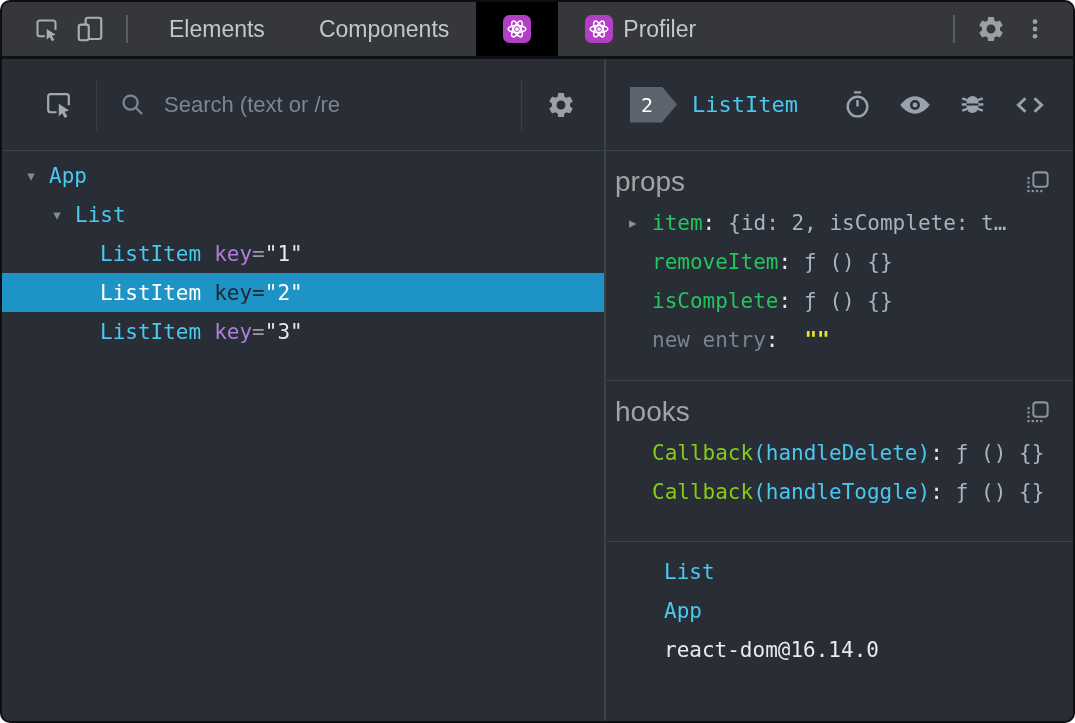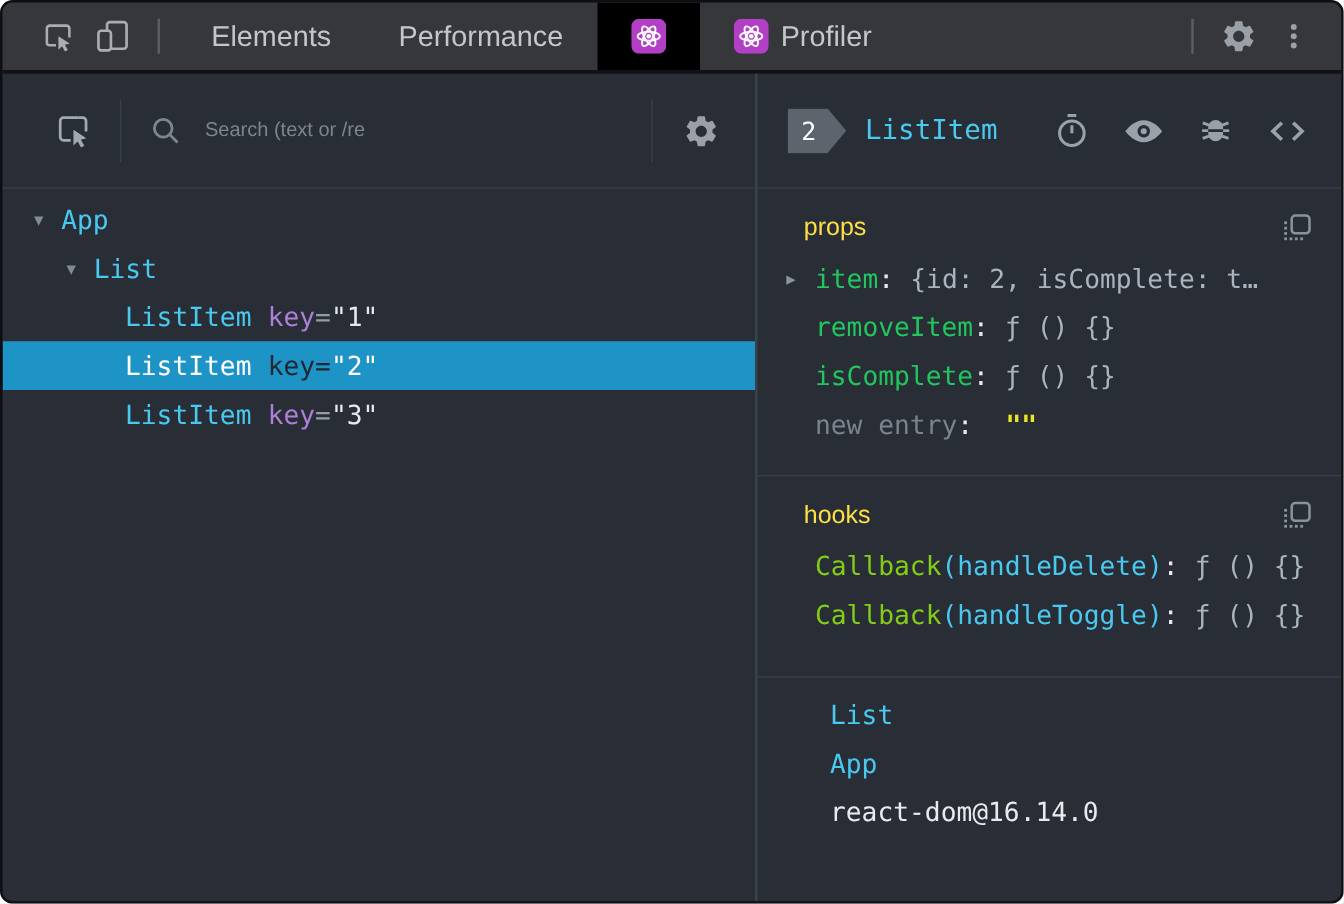--- a/index.html
+++ b/index.html
@@ -42,21 +42,21 @@
     border-bottom:1px solid #3b414b;
     display:flex;align-items:center;
     padding:0 0 0 30px;
   }
   .lh-divider{width:1px;height:50px;background:#3b414b;}
   .search-wrap{display:flex;align-items:center;flex:1;min-width:0;padding-left:22px;}
   .search-input{
     flex:1;min-width:0;
     background:transparent;border:none;outline:none;
     font-family:"Liberation Sans",sans-serif;
-    font-size:16px;color:#d5d9de;
+    font-size:22px;color:#d5d9de;
     margin-left:16px;
   }
   .search-input::placeholder{color:#7d8590;}
   .lh-gear{margin:0 28px 0 24px;display:flex;align-items:center;cursor:pointer;}
   
   .tree{flex:1;padding-top:5px;font-family:"DejaVu Sans Mono",monospace;font-size:21px;overflow:hidden;}
   .tree-row{height:39px;display:flex;align-items:center;white-space:pre;cursor:pointer;}
   .tree-row .tri{
     width:14px;margin-right:11px;
     font-family:"DejaVu Sans",sans-serif;font-size:15px;color:#828a94;
@@ -92,21 +92,21 @@
   }
   .rh-name{
     margin-left:15px;
     font-family:"DejaVu Sans Mono",monospace;font-size:22px;color:#49c8f0;
   }
   .rh-icons{margin-left:auto;display:flex;align-items:center;gap:25px;}
   .rh-icons .icon-btn{display:flex;align-items:center;justify-content:center;cursor:pointer;}
   
   .section{border-bottom:1px solid #3b414b;padding:10px 14px 0 9px;}
   .sec-head{display:flex;justify-content:space-between;align-items:center;height:42px;padding-right:8px;}
-  .sec-title{font-size:20px;color:#fde047;margin-left:28px;}
+  .sec-title{font-size:28px;color:#a3a3a3;}
   .copy-btn{display:flex;align-items:center;cursor:pointer;}
   .sec-props{height:230px;flex:0 0 230px;}
   .sec-hooks{height:161px;flex:0 0 161px;}
   .sec-rendered{flex:1;border-bottom:none;}
   .prow{
     height:39px;display:flex;align-items:center;white-space:pre;
     font-family:"DejaVu Sans Mono",monospace;font-size:21px;
     padding-left:14px;
   }
   .tri2{
@@ -153,21 +153,21 @@
           </svg>
         </span>
       </div>
       <div class="tb-divider"></div>
     </div>
 
     <div class="tab">
       <span>Elements</span>
     </div>
     <div class="tab">
-      <span>Performance</span>
+      <span>Components</span>
     </div>
     <div class="tab active">
       <span class="ricon">
         <svg width="28" height="28" viewBox="0 0 24 24">
           <rect width="24" height="24" rx="5.5" fill="#b23fc6"></rect>
           <g stroke="#ffffff" stroke-width="1.3" fill="none">
             <ellipse cx="12" cy="12" rx="7.6" ry="3"></ellipse>
             <ellipse cx="12" cy="12" rx="7.6" ry="3" transform="rotate(60 12 12)"></ellipse>
             <ellipse cx="12" cy="12" rx="7.6" ry="3" transform="rotate(120 12 12)"></ellipse>
           </g>

